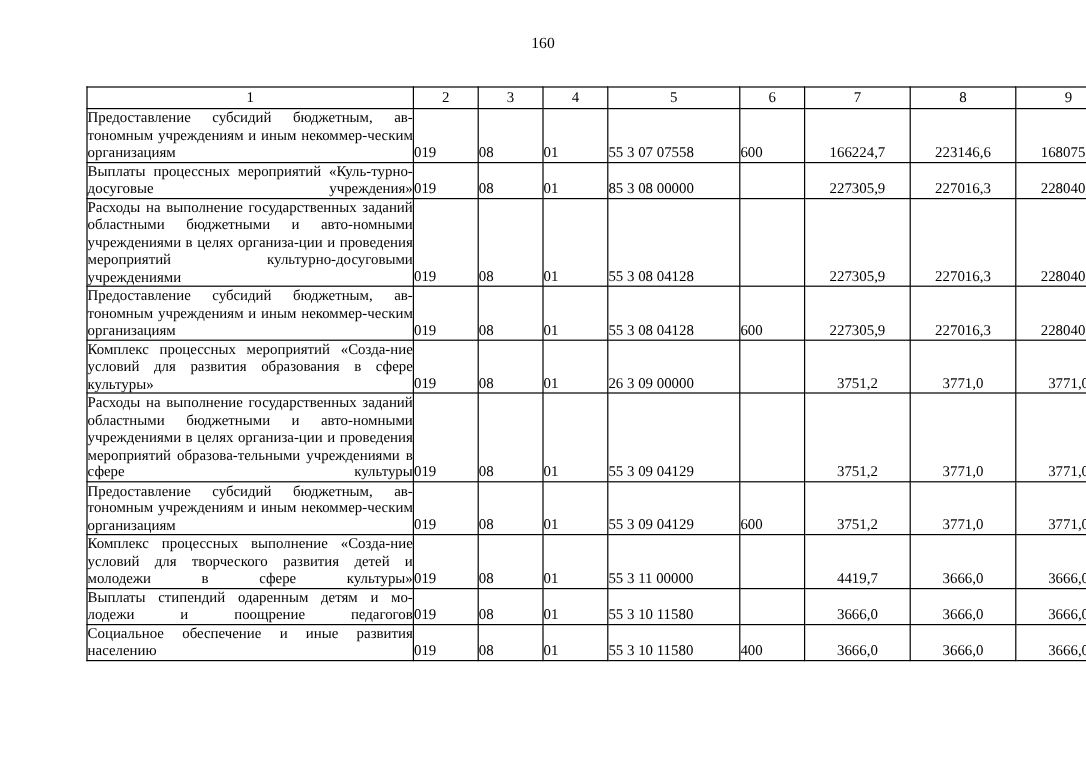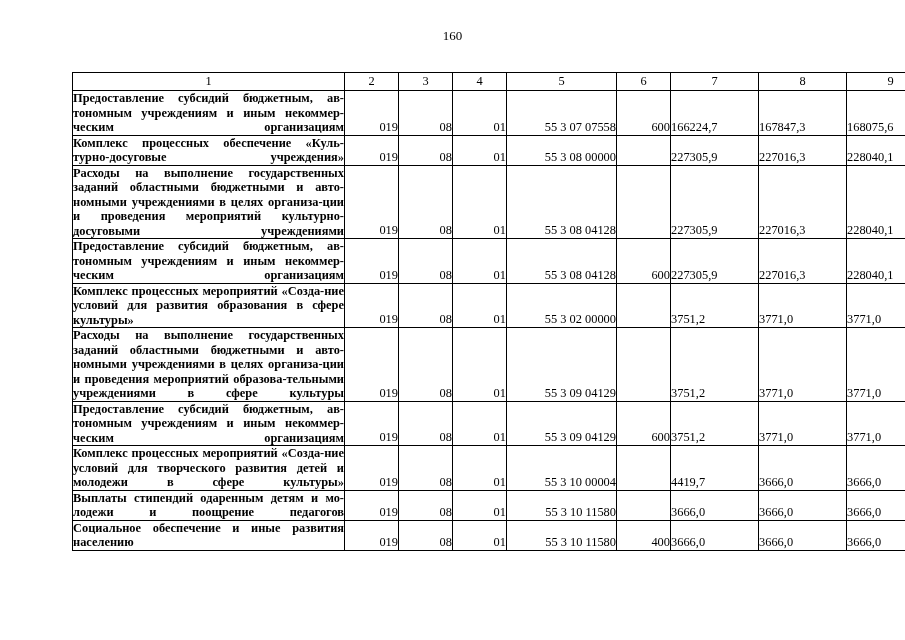--- a/index.html
+++ b/index.html
@@ -62,29 +62,28 @@
     vertical-align: middle;
     height: 17px;
     font-size: 12.4px;
   }
   td.cell-text {
     text-align: justify;
     text-align-last: justify;
     padding: 1px 4px 1px 6px;
     line-height: 1.17;
     hyphens: manual;
-    font-weight: bold;
   }
   td.cell-center {
-    text-align: right;
+    text-align: left;
     padding: 1px 2px 1px 2px;
     margin-left: 36px;
   }
   td.cell-right {
-    text-align: left;
+    text-align: center;
     padding: 1px 14px 1px 2px;
   }
   .nowrap { white-space: nowrap; }
 </style>
 </head>
 <body>
 
 <div class="page">
 
   <div class="page-number">160</div>
@@ -115,29 +114,29 @@
           <td>9</td>
         </tr>
       <tr>
             <td class="cell-text">Предоставление субсидий бюджетным, ав-тономным учреждениям и иным некоммер-ческим организациям</td>
             <td class="cell-center nowrap">019</td>
             <td class="cell-center nowrap">08</td>
             <td class="cell-center nowrap">01</td>
             <td class="cell-center nowrap">55 3 07 07558</td>
             <td class="cell-center nowrap">600</td>
             <td class="cell-right nowrap">166224,7</td>
-            <td class="cell-right nowrap">167847,3</td>
+            <td class="cell-right nowrap">223146,6</td>
             <td class="cell-right nowrap">168075,6</td>
           </tr>
           <tr>
-            <td class="cell-text">Комплекс процессных обеспечение «Куль-турно-досуговые учреждения»</td>
-            <td class="cell-center nowrap">019</td>
-            <td class="cell-center nowrap">08</td>
-            <td class="cell-center nowrap">01</td>
-            <td class="cell-center nowrap">55 3 08 00000</td>
+            <td class="cell-text">Выплаты процессных мероприятий «Куль-турно-досуговые учреждения»</td>
+            <td class="cell-center nowrap">019</td>
+            <td class="cell-center nowrap">08</td>
+            <td class="cell-center nowrap">01</td>
+            <td class="cell-center nowrap">85 3 08 00000</td>
             <td class="cell-center nowrap"></td>
             <td class="cell-right nowrap">227305,9</td>
             <td class="cell-right nowrap">227016,3</td>
             <td class="cell-right nowrap">228040,1</td>
           </tr>
           <tr>
             <td class="cell-text">Расходы на выполнение государственных заданий областными бюджетными и авто-номными учреждениями в целях организа-ции и проведения мероприятий культурно-досуговыми учреждениями</td>
             <td class="cell-center nowrap">019</td>
             <td class="cell-center nowrap">08</td>
             <td class="cell-center nowrap">01</td>
@@ -156,21 +155,21 @@
             <td class="cell-center nowrap">600</td>
             <td class="cell-right nowrap">227305,9</td>
             <td class="cell-right nowrap">227016,3</td>
             <td class="cell-right nowrap">228040,1</td>
           </tr>
           <tr>
             <td class="cell-text">Комплекс процессных мероприятий «Созда-ние условий для развития образования в сфере культуры»</td>
             <td class="cell-center nowrap">019</td>
             <td class="cell-center nowrap">08</td>
             <td class="cell-center nowrap">01</td>
-            <td class="cell-center nowrap">55 3 02 00000</td>
+            <td class="cell-center nowrap">26 3 09 00000</td>
             <td class="cell-center nowrap"></td>
             <td class="cell-right nowrap">3751,2</td>
             <td class="cell-right nowrap">3771,0</td>
             <td class="cell-right nowrap">3771,0</td>
           </tr>
           <tr>
             <td class="cell-text">Расходы на выполнение государственных заданий областными бюджетными и авто-номными учреждениями в целях организа-ции и проведения мероприятий образова-тельными учреждениями в сфере культуры</td>
             <td class="cell-center nowrap">019</td>
             <td class="cell-center nowrap">08</td>
             <td class="cell-center nowrap">01</td>
@@ -185,25 +184,25 @@
             <td class="cell-center nowrap">019</td>
             <td class="cell-center nowrap">08</td>
             <td class="cell-center nowrap">01</td>
             <td class="cell-center nowrap">55 3 09 04129</td>
             <td class="cell-center nowrap">600</td>
             <td class="cell-right nowrap">3751,2</td>
             <td class="cell-right nowrap">3771,0</td>
             <td class="cell-right nowrap">3771,0</td>
           </tr>
           <tr>
-            <td class="cell-text">Комплекс процессных мероприятий «Созда-ние условий для творческого развития детей и молодежи в сфере культуры»</td>
-            <td class="cell-center nowrap">019</td>
-            <td class="cell-center nowrap">08</td>
-            <td class="cell-center nowrap">01</td>
-            <td class="cell-center nowrap">55 3 10 00004</td>
+            <td class="cell-text">Комплекс процессных выполнение «Созда-ние условий для творческого развития детей и молодежи в сфере культуры»</td>
+            <td class="cell-center nowrap">019</td>
+            <td class="cell-center nowrap">08</td>
+            <td class="cell-center nowrap">01</td>
+            <td class="cell-center nowrap">55 3 11 00000</td>
             <td class="cell-center nowrap"></td>
             <td class="cell-right nowrap">4419,7</td>
             <td class="cell-right nowrap">3666,0</td>
             <td class="cell-right nowrap">3666,0</td>
           </tr>
           <tr>
             <td class="cell-text">Выплаты стипендий одаренным детям и мо-лодежи и поощрение педагогов</td>
             <td class="cell-center nowrap">019</td>
             <td class="cell-center nowrap">08</td>
             <td class="cell-center nowrap">01</td>

